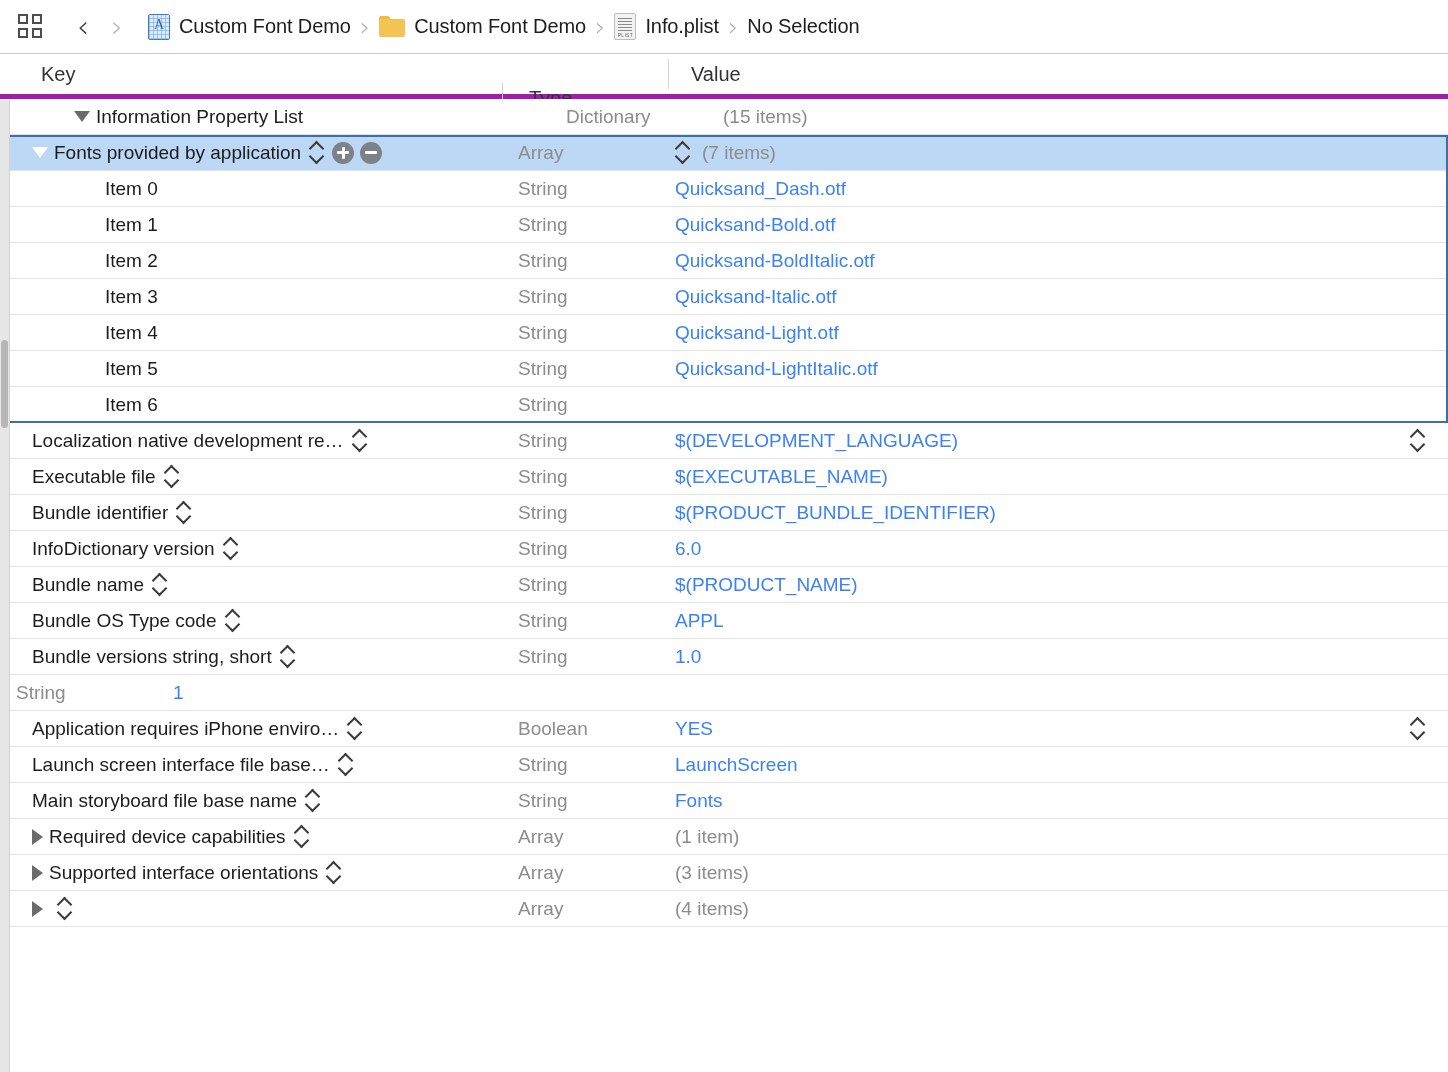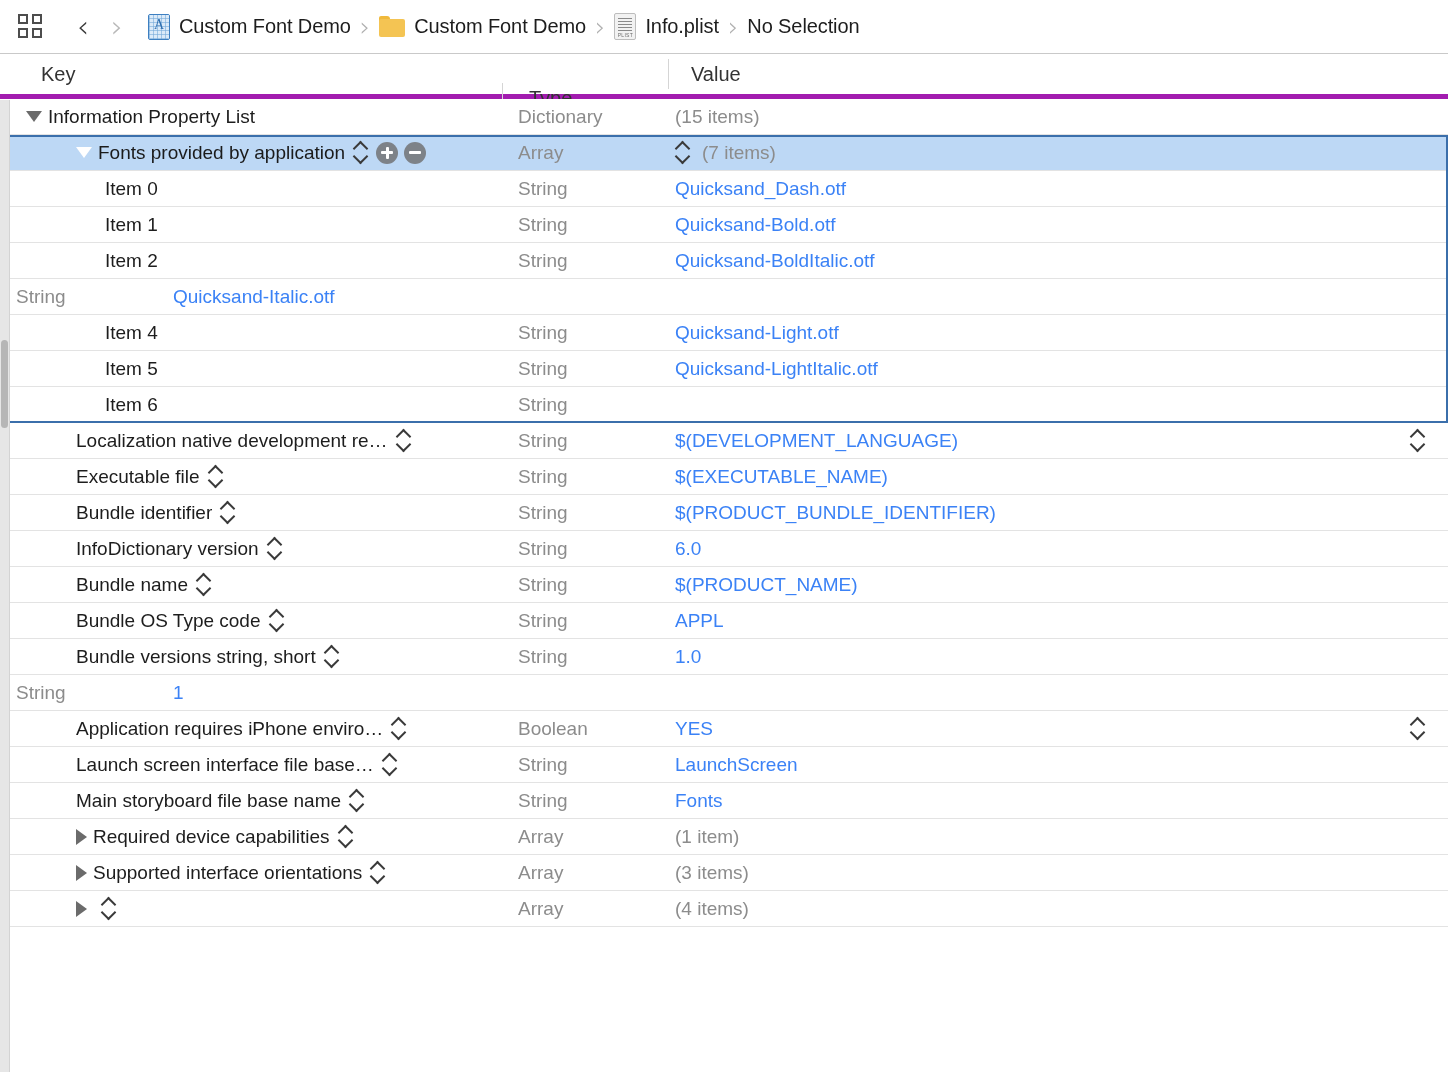--- a/index.html
+++ b/index.html
@@ -254,22 +254,22 @@
     border-top: 11px solid #6b6b6b;
   }
   .tri.open.white { border-top-color: #ffffff; }
   .tri.closed {
     border-top: 8px solid transparent;
     border-bottom: 8px solid transparent;
     border-left: 11px solid #6b6b6b;
   }
 
   
-  .ind-0 { padding-left: 26px; }
-  .ind-1 { padding-left: 76px; }
+  .ind-0 { padding-left: 26px; margin-left: 48px; }
+  .ind-1 { padding-left: 32px; }
   .ind-2 { padding-left: 105px; }
 
   
   .stepper {
     width: 17px;
     height: 26px;
     flex: 0 0 auto;
     position: relative;
     margin-left: 8px;
   }
@@ -429,20 +429,23 @@
       <div class="row">
         <div class="cell-key ind-2">
           <span class="key-text">Item 2</span>
         </div>
         <div class="cell-type">String</div>
         <div class="cell-value">
           <span>Quicksand-BoldItalic.otf</span>
         </div>
       </div>
       <div class="row">
+        <div class="cell-key ind-2">
+          <span class="key-text">Item 3</span>
+        </div>
         <div class="cell-type">String</div>
         <div class="cell-value">
           <span>Quicksand-Italic.otf</span>
         </div>
       </div>
       <div class="row">
         <div class="cell-key ind-2">
           <span class="key-text">Item 4</span>
         </div>
         <div class="cell-type">String</div>

